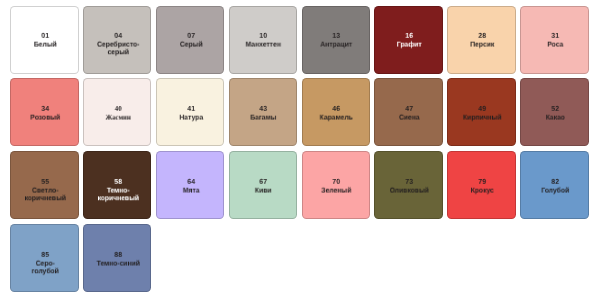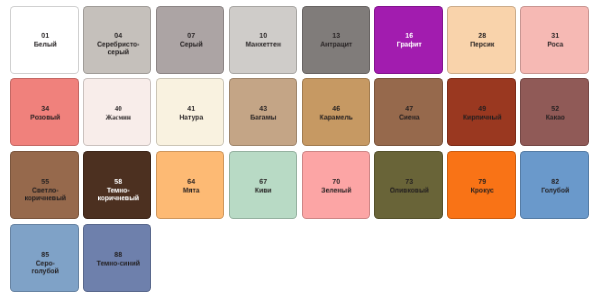--- a/index.html
+++ b/index.html
@@ -86,21 +86,21 @@
     </div>
   </div>
 
   <div class="swatch" style="background: rgb(128, 124, 122);">
     <div class="swatch-label">
       <span class="swatch-code">13</span>
       <span class="swatch-name">Антрацит</span>
     </div>
   </div>
 
-  <div class="swatch on-dark" style="background: #a21caf;">
+  <div class="swatch on-dark" style="background: #7f1d1d;">
     <div class="swatch-label">
       <span class="swatch-code">16</span>
       <span class="swatch-name">Графит</span>
     </div>
   </div>
 
   <div class="swatch" style="background: rgb(249, 211, 171);">
     <div class="swatch-label">
       <span class="swatch-code">28</span>
       <span class="swatch-name">Персик</span>
@@ -177,21 +177,21 @@
     </div>
   </div>
 
   <div class="swatch on-dark" style="background: rgb(76, 48, 32); padding-left: 20px;">
     <div class="swatch-label">
       <span class="swatch-code">58</span>
       <span class="swatch-name">Темно-коричневый</span>
     </div>
   </div>
 
-  <div class="swatch" style="background: #fdba74; padding-left: 48px;">
+  <div class="swatch" style="background: #c4b5fd; padding-left: 48px;">
     <div class="swatch-label">
       <span class="swatch-code">64</span>
       <span class="swatch-name">Мята</span>
     </div>
   </div>
 
   <div class="swatch" style="background: rgb(184, 218, 197);">
     <div class="swatch-label">
       <span class="swatch-code">67</span>
       <span class="swatch-name">Киви</span>
@@ -205,21 +205,21 @@
     </div>
   </div>
 
   <div class="swatch" style="background: rgb(105, 100, 56);">
     <div class="swatch-label">
       <span class="swatch-code">73</span>
       <span class="swatch-name">Оливковый</span>
     </div>
   </div>
 
-  <div class="swatch" style="background: #f97316;">
+  <div class="swatch" style="background: #ef4444;">
     <div class="swatch-label">
       <span class="swatch-code">79</span>
       <span class="swatch-name">Крокус</span>
     </div>
   </div>
 
   <div class="swatch" style="background: rgb(106, 153, 203);">
     <div class="swatch-label">
       <span class="swatch-code">82</span>
       <span class="swatch-name">Голубой</span>

